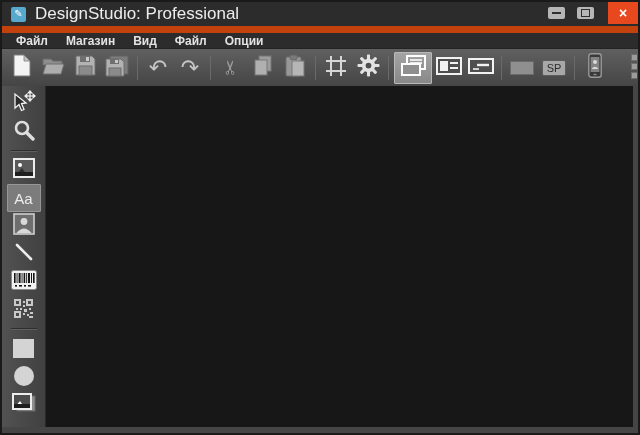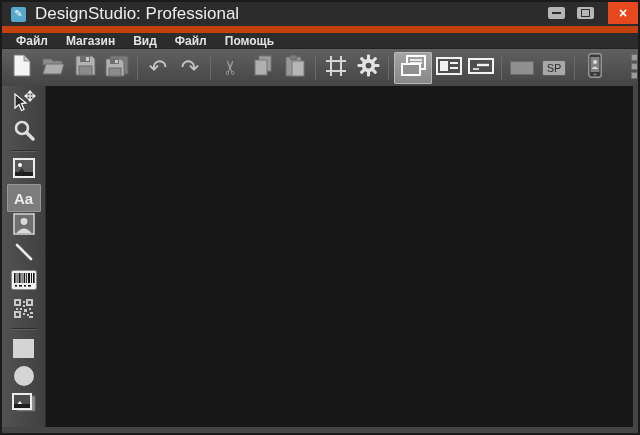--- a/index.html
+++ b/index.html
@@ -35,21 +35,21 @@
   .blank-rect { width:24px; height:14px; background:#8f8f8f; border:1px solid #6a6a6a; }
   .sp-box { background:#a8a8a8; border:1px solid #5c5c5c; border-radius:2px; color:#2d2d2d; font-size:11px; font-weight:normal; padding:1px 4px; }
   .toolbar-partial { position:absolute; right:1px; top:5px; width:6px; height:28px; display:flex; flex-direction:column; gap:2px; }
   .toolbar-partial div { height:7px; background:#9b9b9b; border:1px solid #6e6e6e; border-right:none; }
   
   .body { flex:1; display:flex; min-height:0; }
   .palette { width:44px; flex:0 0 44px; background:linear-gradient(90deg,#525252,#404040); border-right:1px solid #2a2a2a; display:flex; flex-direction:column; align-items:center; padding-top:4px; }
   .ptool { width:34px; height:28px; display:flex; align-items:center; justify-content:center; flex:0 0 28px; }
   .ptool.selected { background:#7c7c7c; border:1px solid #979797; border-radius:1px; }
   .psep { width:26px; height:2px; flex:0 0 2px; background:#2e2e2e; border-bottom:1px solid #606060; margin:4px 0; }
-  .aa-label { color:#ececec; font-size:15px; font-weight:700; }
+  .aa-label { color:#ececec; font-size:15px; font-weight:400; }
   .shape-square { width:21px; height:19px; background:#d4d4d4; }
   .shape-circle { width:20px; height:20px; background:#d4d4d4; border-radius:50%; }
   .canvas { flex:1; background:#171717; }
   .rightframe { width:5px; flex:0 0 5px; background:#454545; }
   .bottomframe { height:6px; flex:0 0 6px; background:#454545; }
 </style>
 </head>
 <body>
 
 <div class="window">
@@ -62,21 +62,21 @@
       <div class="btn-max"></div>
       <div class="btn-close">×</div>
     </div>
   </div>
 
   <div class="menubar">
     <div class="menu-item">Файл</div>
     <div class="menu-item">Магазин</div>
     <div class="menu-item">Вид</div>
     <div class="menu-item">Файл</div>
-    <div class="menu-item">Помощь</div>
+    <div class="menu-item">Опции</div>
   </div>
 
   <div class="toolbar">
 
     <div class="tbtn">
       <span>
         <svg width="19" height="23" viewBox="0 0 19 23">
             <path d="M2 1 h10 l6 6 v15 H2 z" fill="#f4f4f4" stroke="#7e7e7e" stroke-width="1"></path>
             <path d="M12 1 l6 6 h-6 z" fill="#c2c2c2" stroke="#7e7e7e" stroke-width="0.8"></path>
           </svg>

